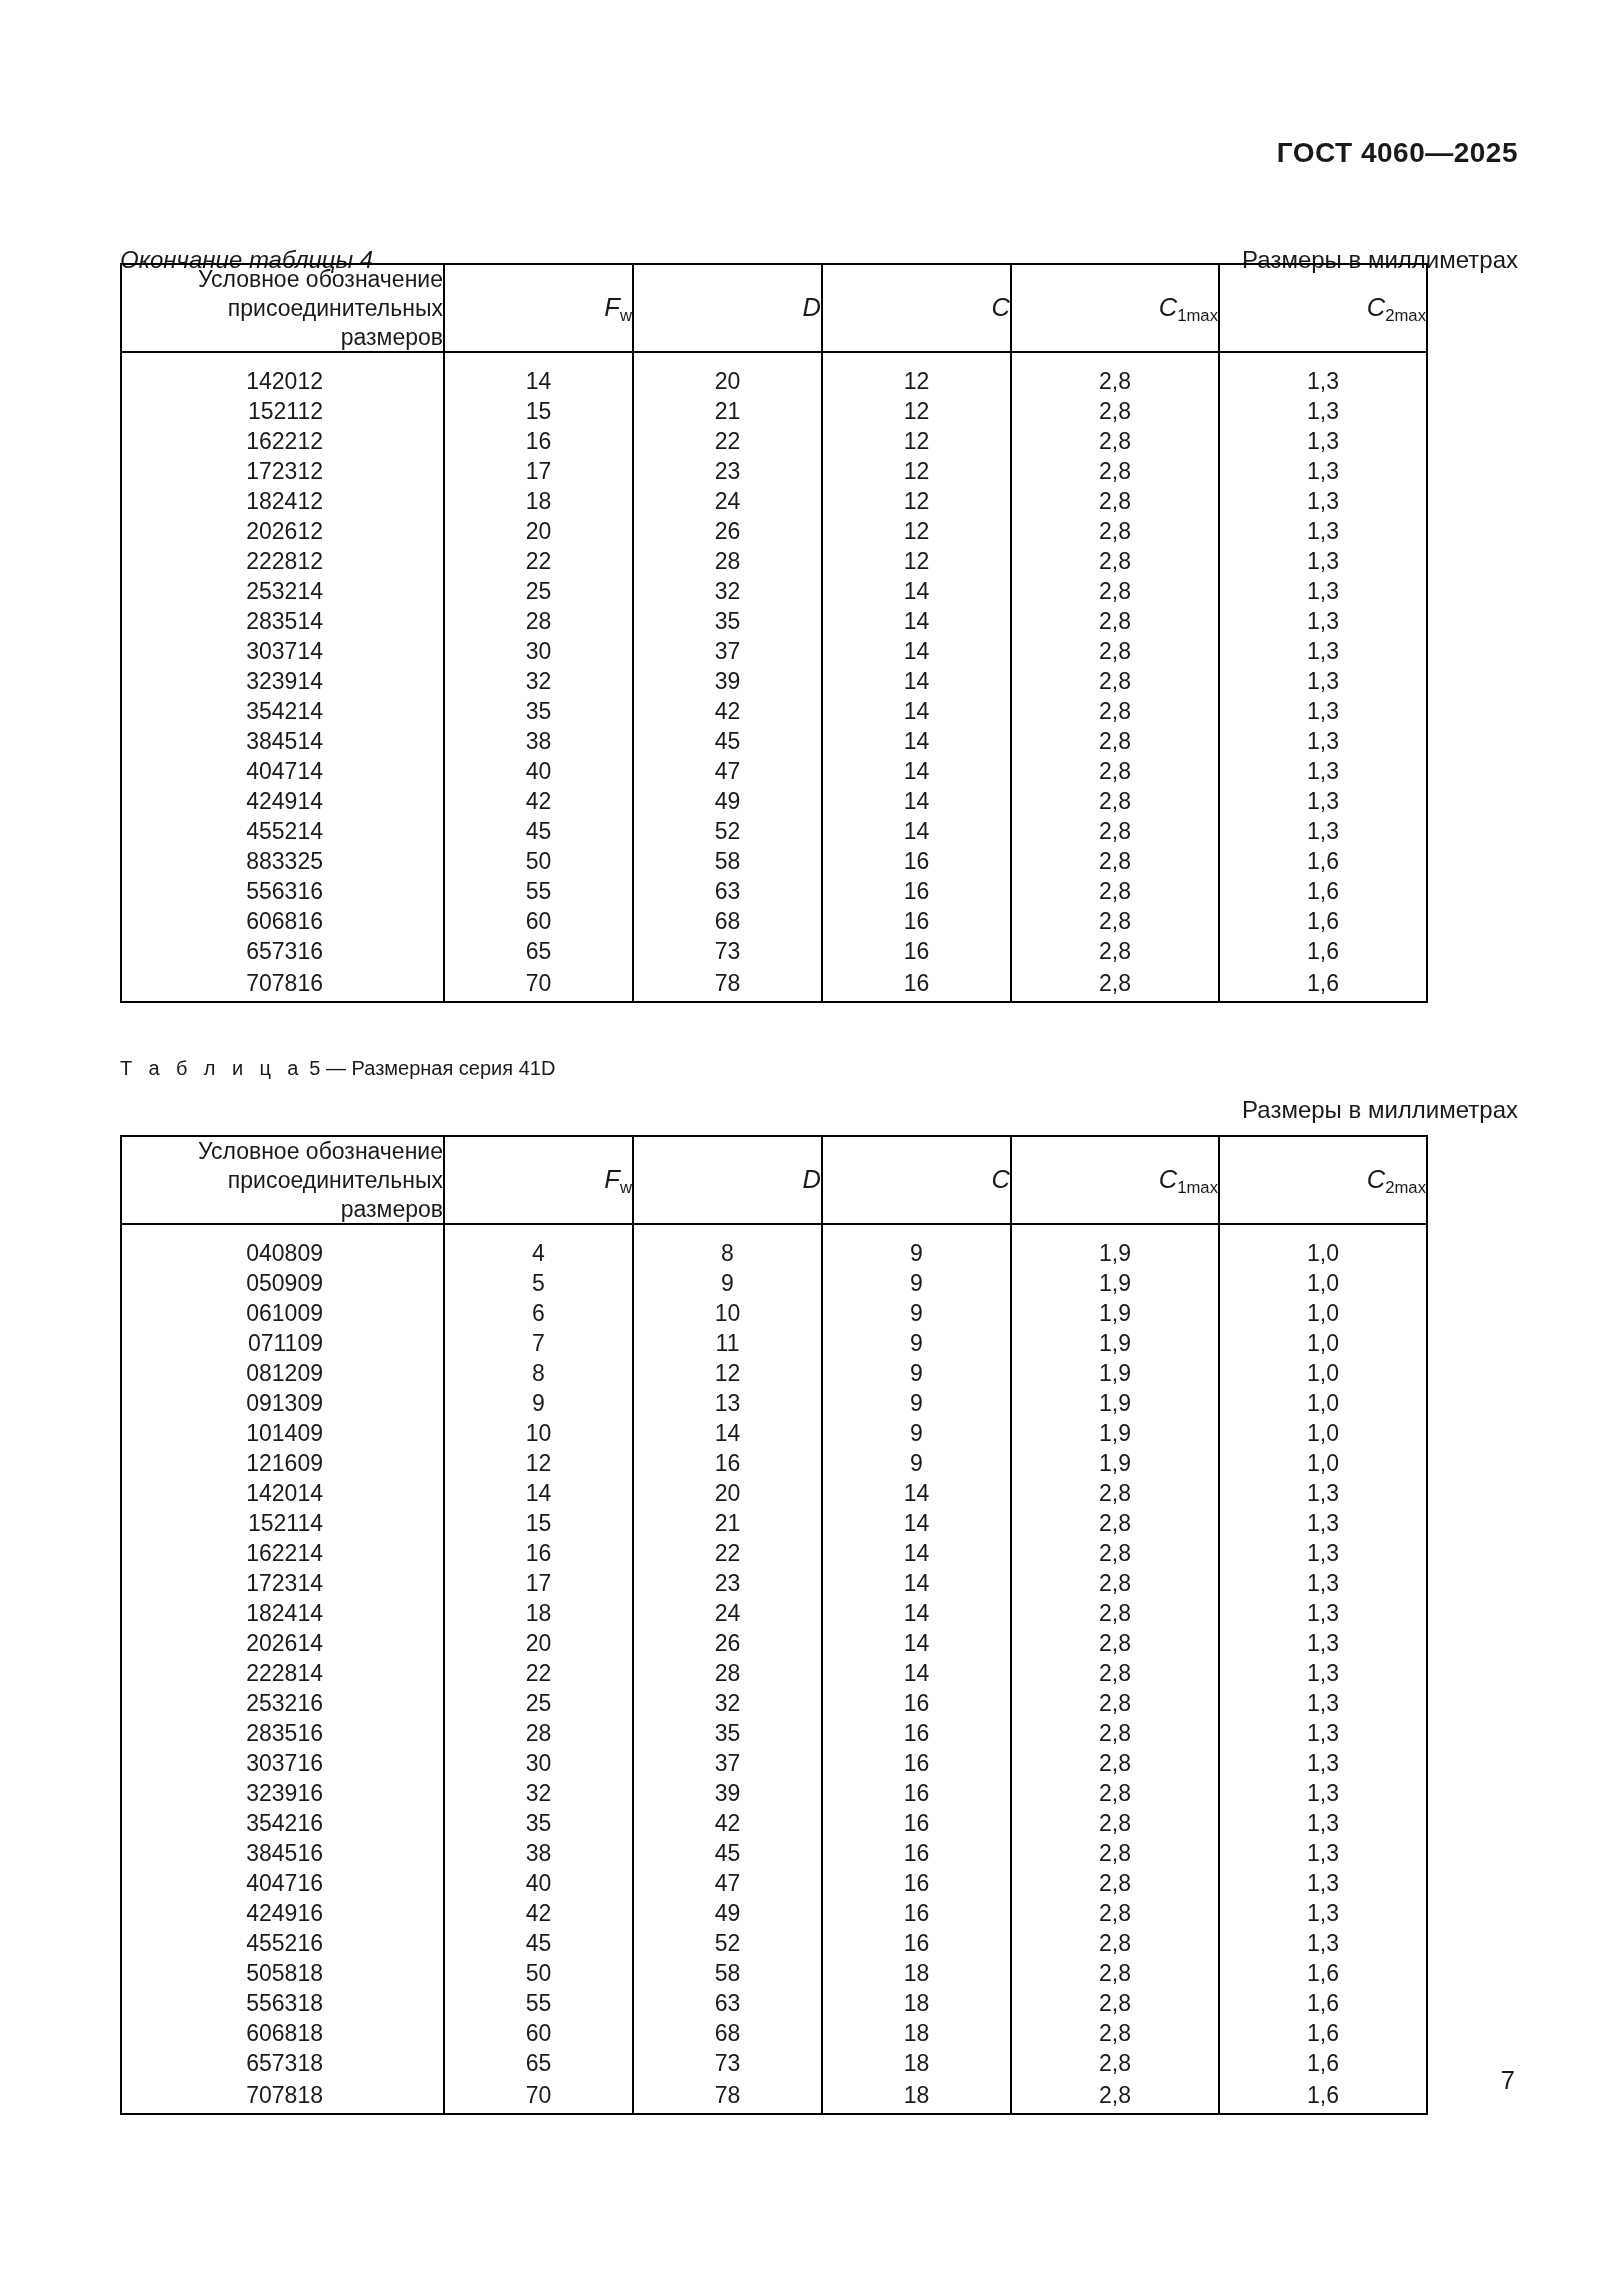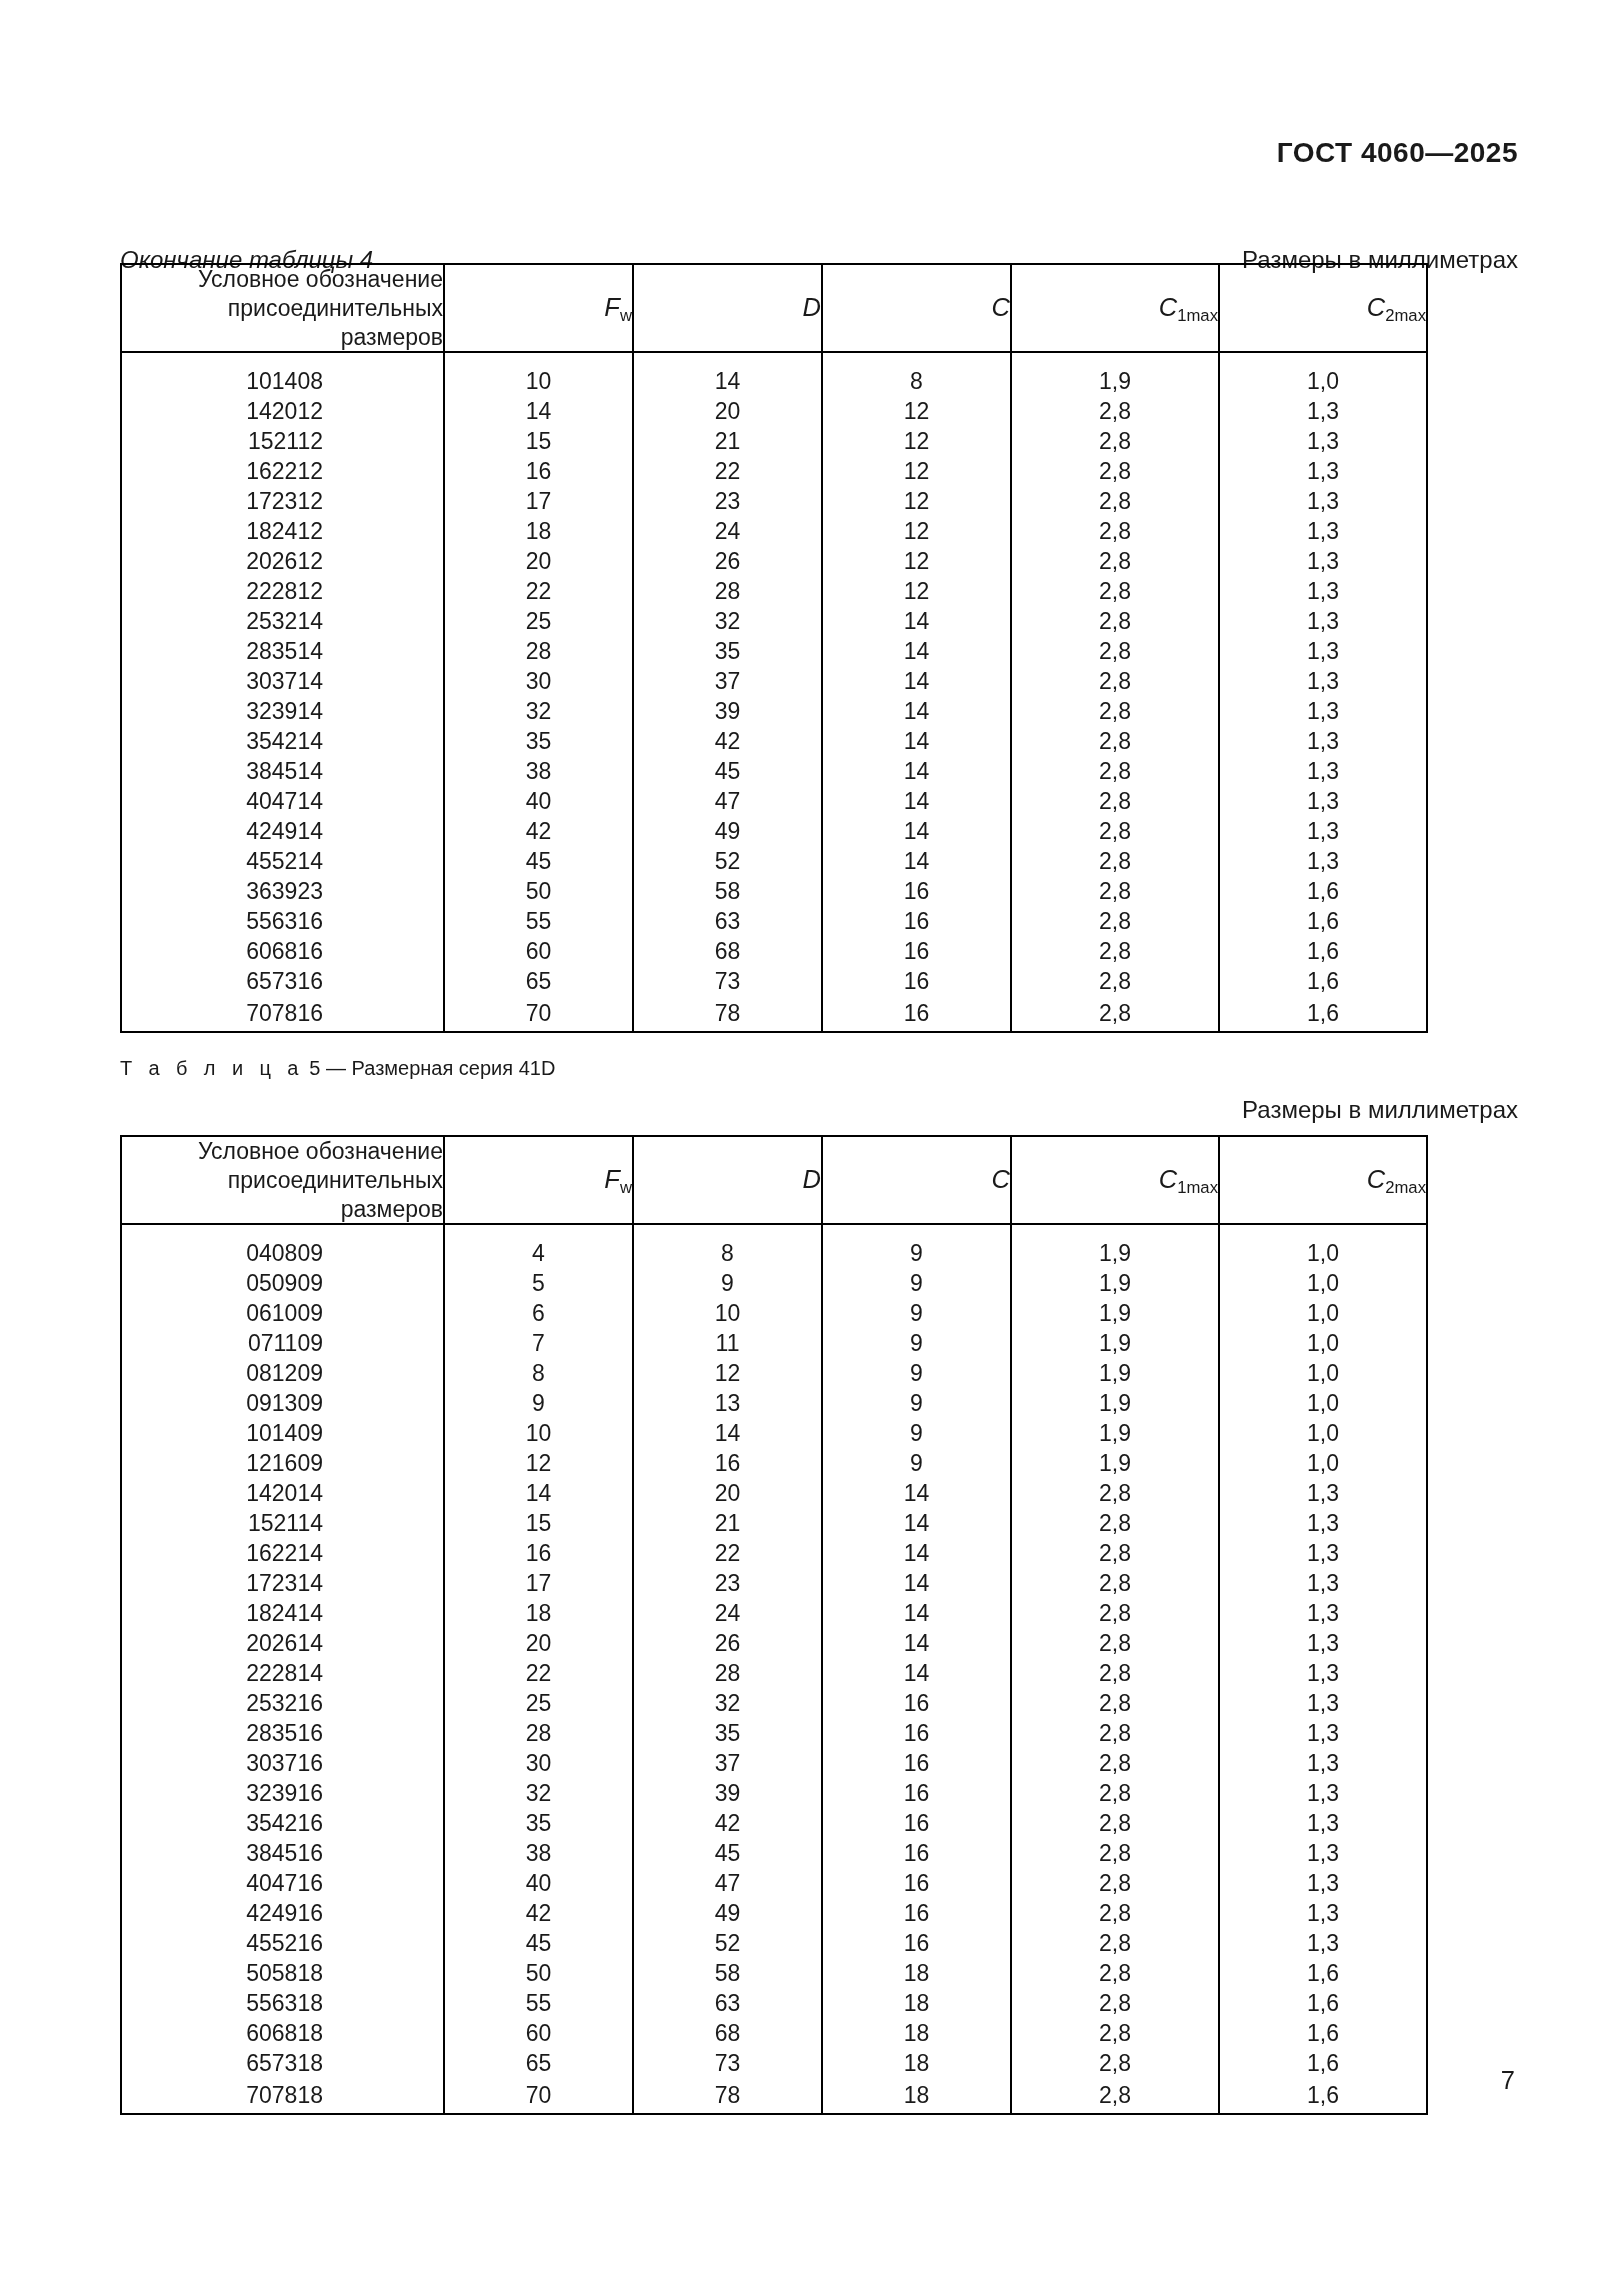--- a/index.html
+++ b/index.html
@@ -194,28 +194,20 @@
       </thead>
       <tbody>
         <tr class="spacer">
           <td></td>
             <td></td>
             <td></td>
           <td></td>
             <td></td>
             <td></td>
         </tr>
-      <tr>
-            <td>101408</td>
-            <td>10</td>
-            <td>14</td>
-            <td>8</td>
-            <td>1,9</td>
-            <td>1,0</td>
-          </tr>
           <tr>
             <td>142012</td>
             <td>14</td>
             <td>20</td>
             <td>12</td>
             <td>2,8</td>
             <td>1,3</td>
           </tr>
           <tr>
             <td>152112</td>
@@ -331,21 +323,21 @@
           </tr>
           <tr>
             <td>455214</td>
             <td>45</td>
             <td>52</td>
             <td>14</td>
             <td>2,8</td>
             <td>1,3</td>
           </tr>
           <tr>
-            <td>363923</td>
+            <td>883325</td>
             <td>50</td>
             <td>58</td>
             <td>16</td>
             <td>2,8</td>
             <td>1,6</td>
           </tr>
           <tr>
             <td>556316</td>
             <td>55</td>
             <td>63</td>

